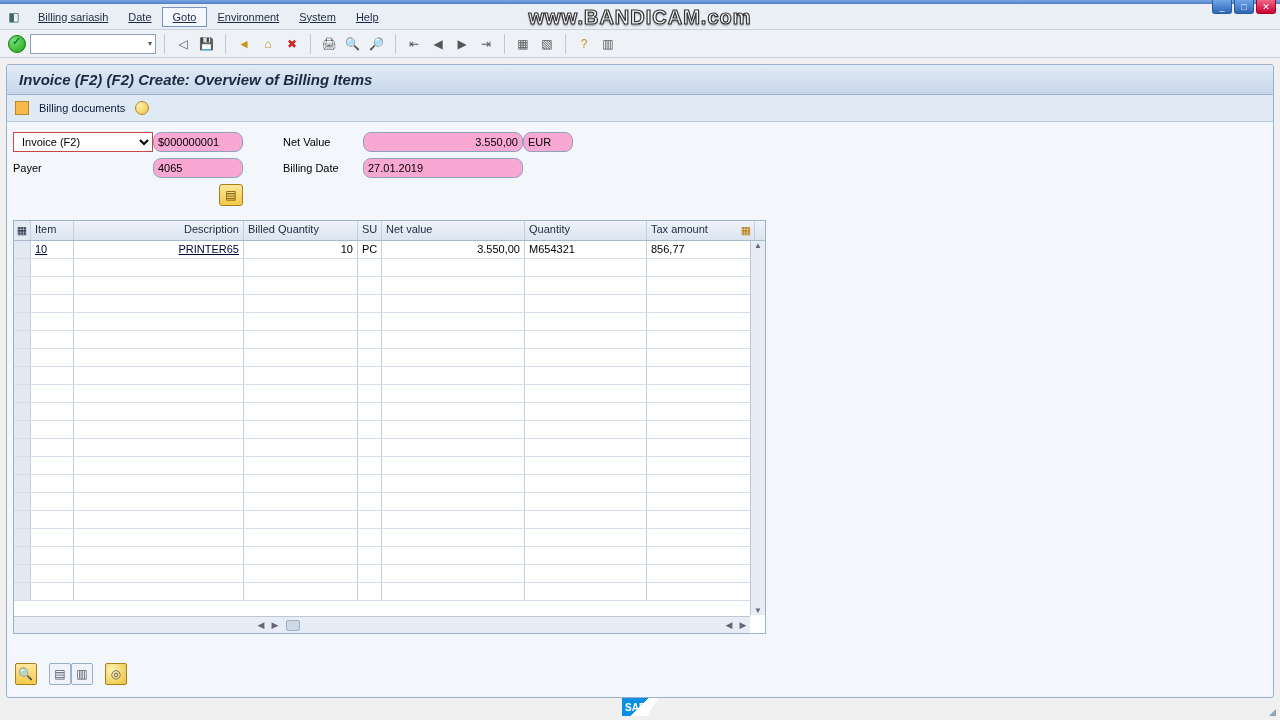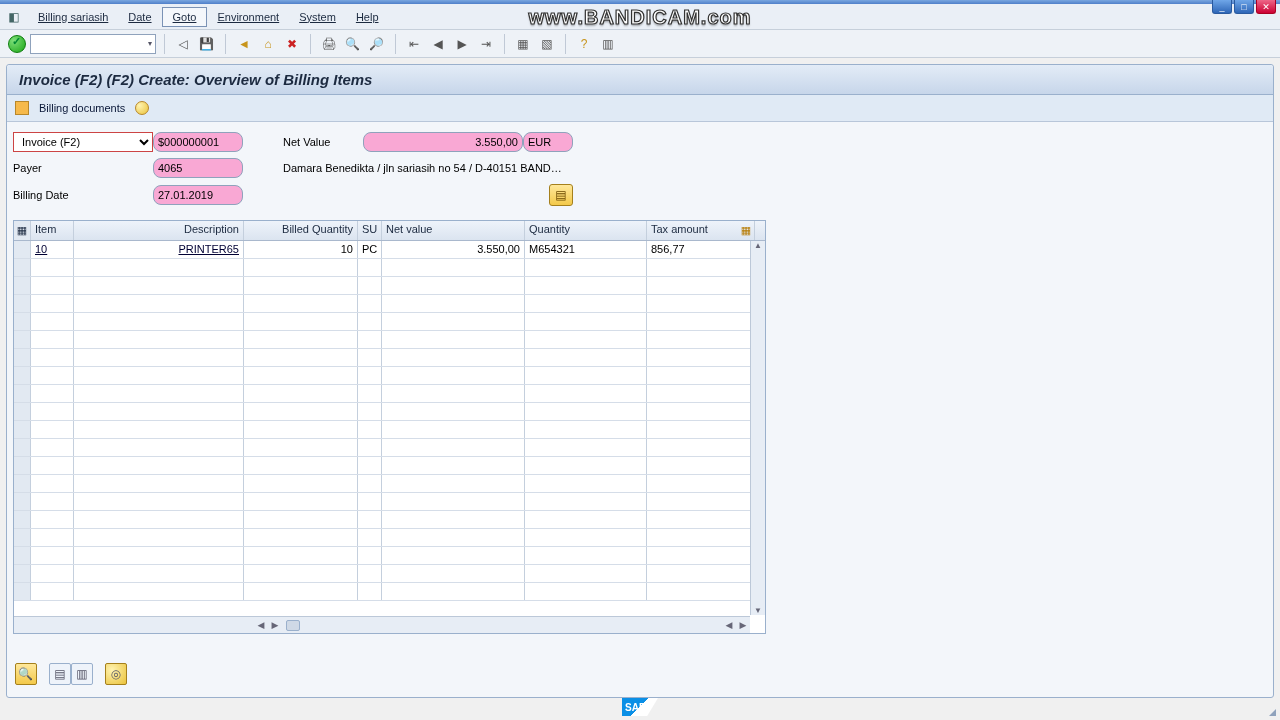--- a/index.html
+++ b/index.html
@@ -286,37 +286,36 @@
     <div class="ro">$000000001</div>
     <div></div>
     <div>Net Value</div>
     <input class="ro net-value" readonly="" value="3.550,00" style="">
     <div class="ro">EUR</div>
     <div></div>
 
     <div>Payer</div>
     <div class="ro">4065</div>
     <div></div>
-    <div style="grid-column:4 / span 4">Damara Benedikta / jln sariasih no 54 / D-40151 BAND…</div>
 
     <div>Billing Date</div>
     <div class="ro">27.01.2019</div>
     <div></div>
       <div></div>
     <div></div>
     <div class="param-btn" style="justify-self:end">▤</div>
     <div></div>
   </div>
 
   <div class="table-wrap">
     <div class="thead">
       <div class="th col-sel">▦</div>
       <div class="th col-item">Item</div>
       <div class="th col-desc">Description</div>
-      <div class="th col-qty" style="text-align:right">Billed Quantity</div>
+      <div class="th col-qty" style="text-align:left">Billed Quantity</div>
       <div class="th col-su">SU</div>
       <div class="th col-nv" style="text-align:left">Net value</div>
       <div class="th col-mat">Quantity</div>
       <div class="th col-tax">Tax amount</div>
       <div class="th col-cfg">▦</div>
     </div>
     <div class="tbody" id="tbody">
         <div class="trow">
           <div class="td col-sel" style="background:#e2e9f2"></div>
           <div class="td col-item link">10</div>

